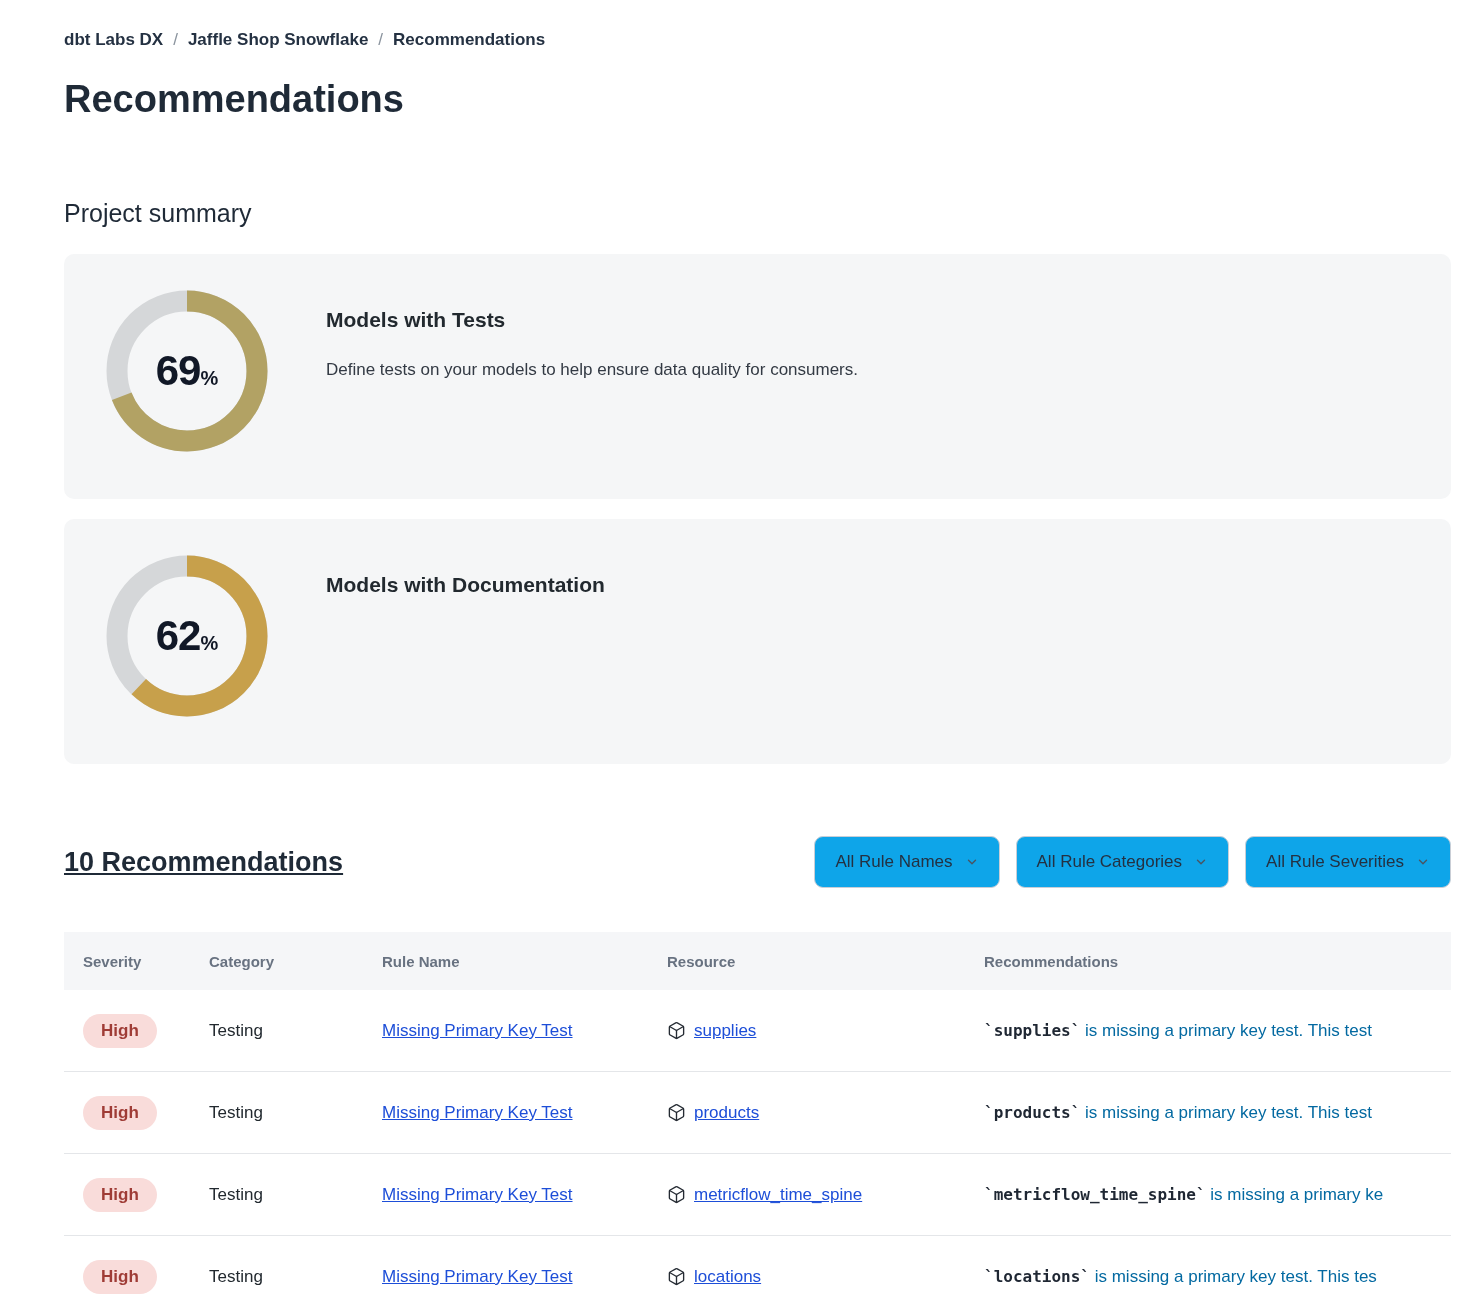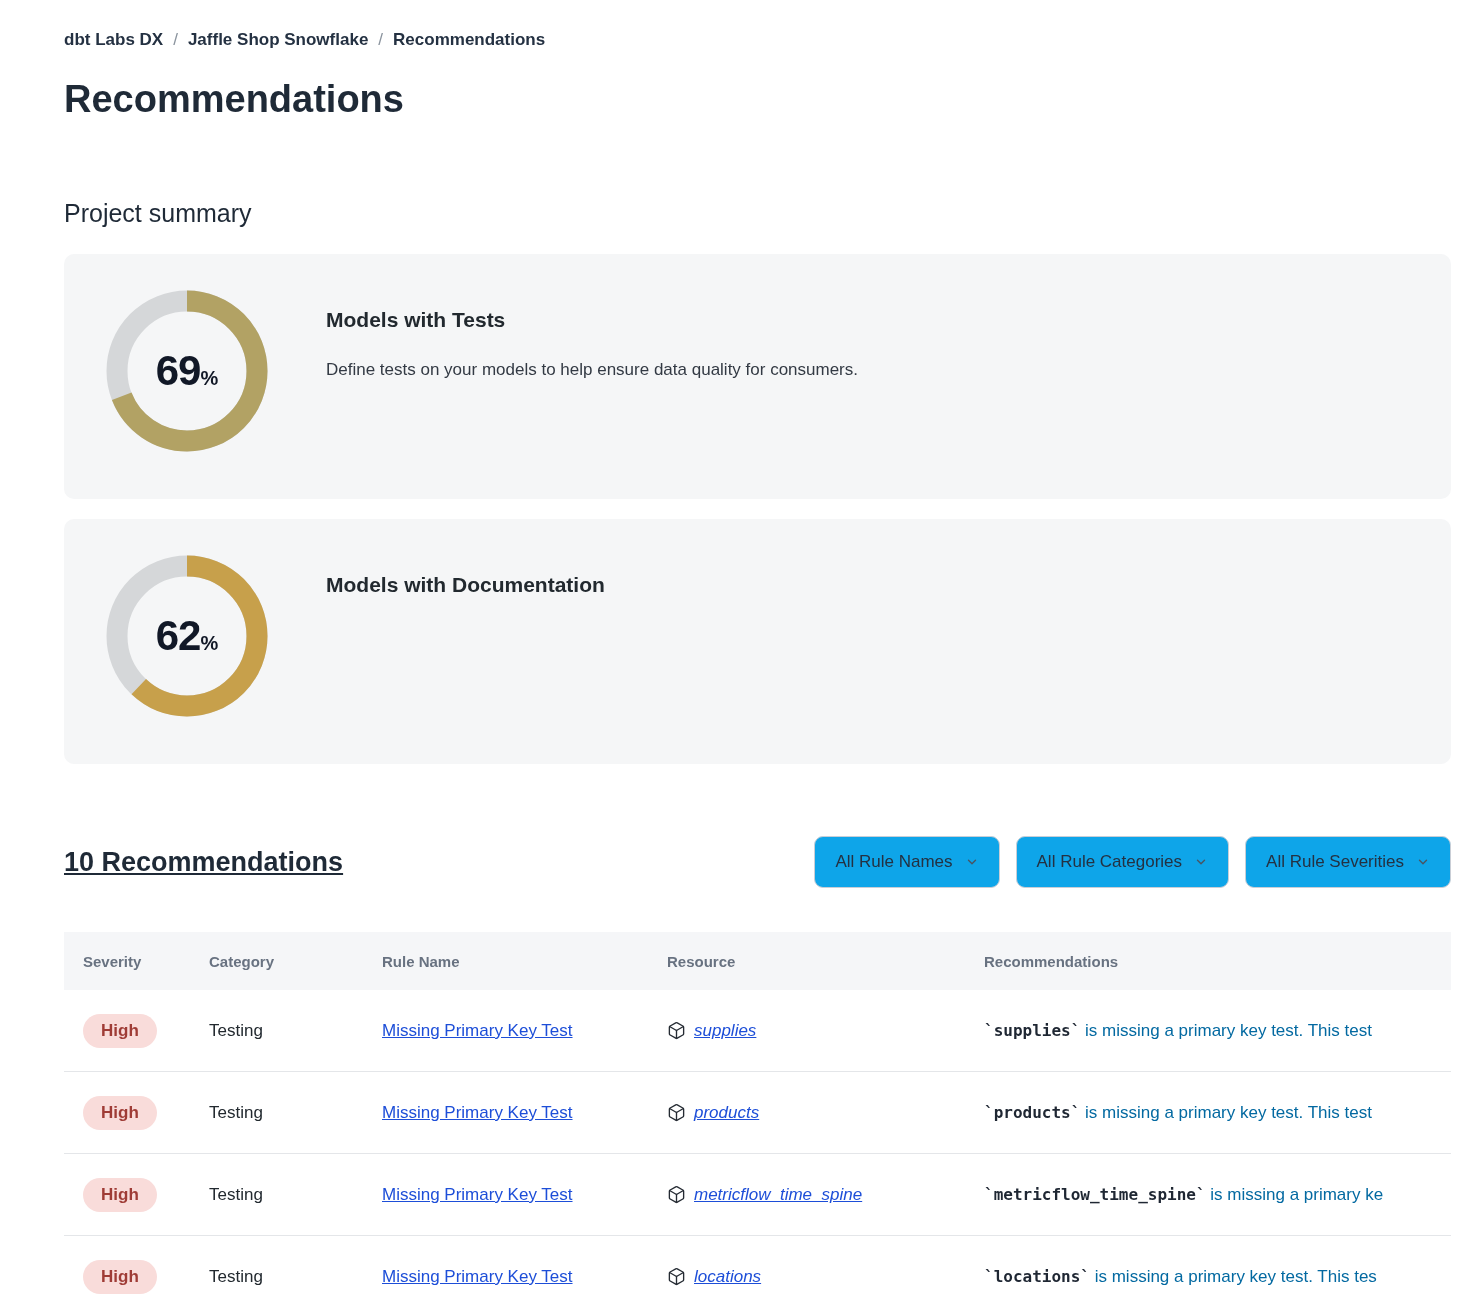--- a/index.html
+++ b/index.html
@@ -45,21 +45,21 @@
     padding-left: 19px; }
   .t-head { background: #f5f6f8; height: 58px; }
   .t-head .t-cell { font-size: 15px; font-weight: 700; color: #687281; }
   .t-body-row { height: 82px; border-bottom: 1px solid #e4e6e9; background: #ffffff; }
   .t-cell { overflow: hidden; white-space: nowrap; padding-right: 30px; }
 
   .badge-high { display: inline-block; background: #f9dcda; color: #9f3c36; font-weight: 700;
     font-size: 17px; padding: 7px 18px; border-radius: 20px; text-align: right; }
   .category { font-size: 17px; color: #22292f; }
   .link { color: #1d4ed8; text-decoration: underline; font-size: 17px; cursor: pointer; }
-  .resource-cell { display: flex; gap: 8px; font-style: italic; }
+  .resource-cell { display: flex; gap: 8px; }
   .cube { color: #252b33; display: flex; flex: 0 0 auto; }
   .rec-code { font-family: "DejaVu Sans Mono", monospace; font-weight: 700; font-size: 16px; color: #1f2733; }
   .rec-rest { font-size: 17px; color: #0369a1; }
 </style>
 </head>
 <body>
 
 <div class="page">
   <div class="content">
 

